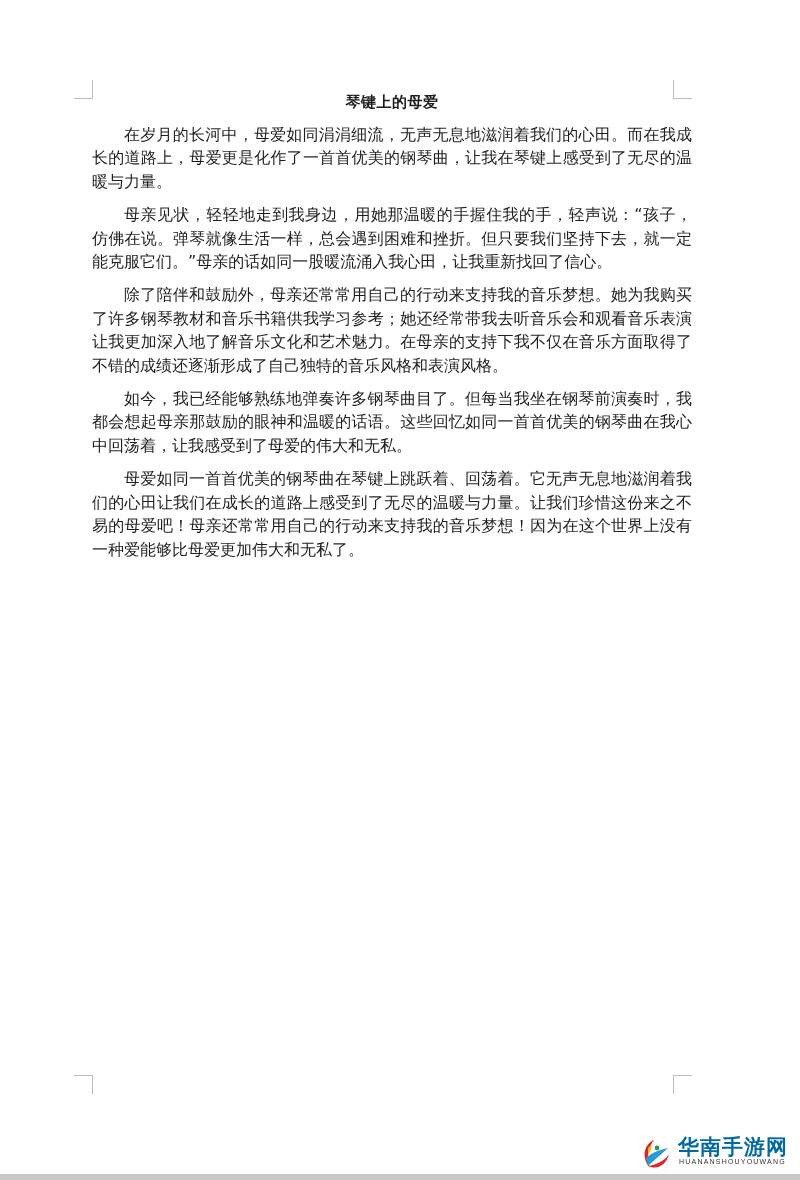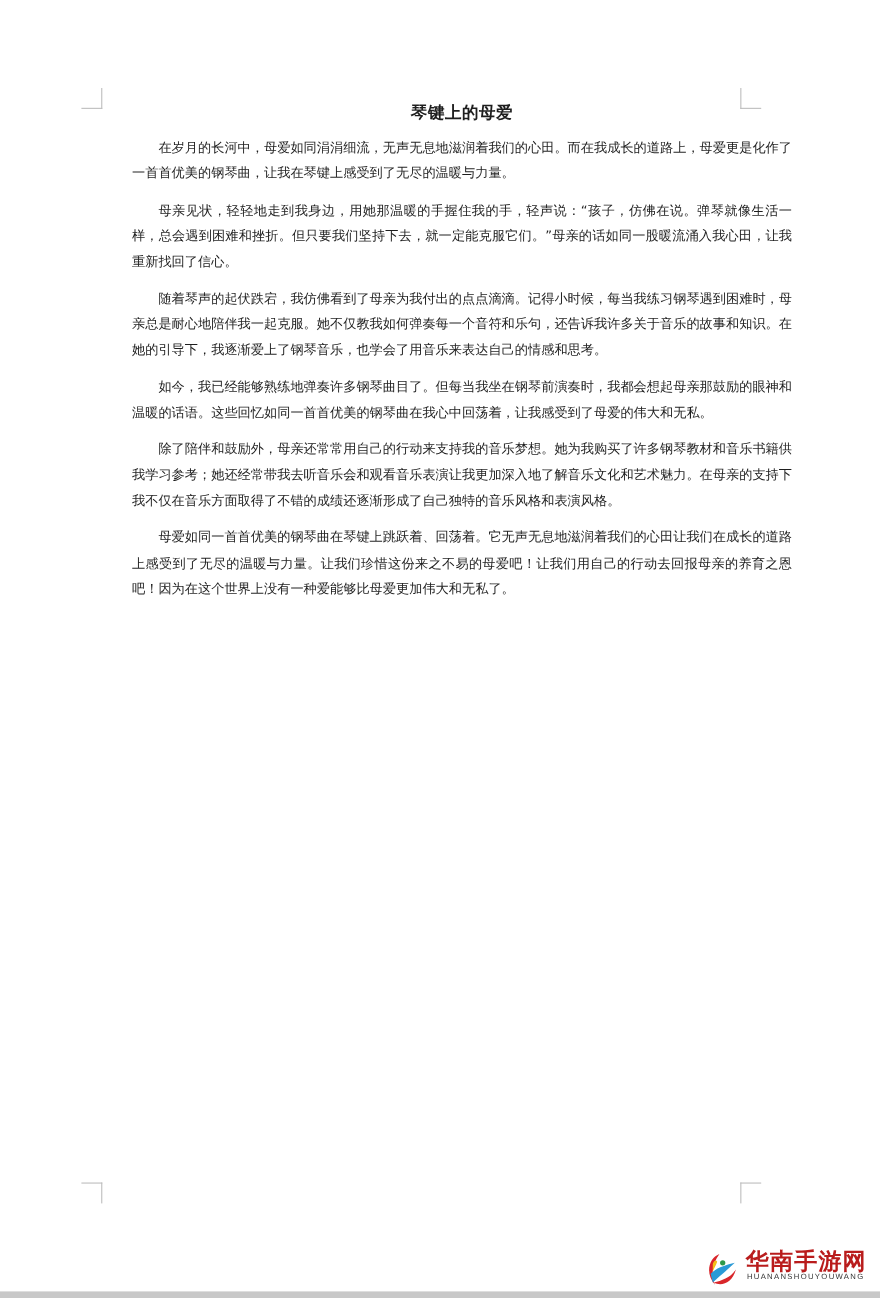--- a/index.html
+++ b/index.html
@@ -6,47 +6,46 @@
     body {
       width: 800px; height: 1180px; background: #ffffff; position: relative; overflow: hidden;
       font-family: "DejaVu Sans", sans-serif; color: #1e1e1e;
     }
     .corner { position: absolute; width: 18px; height: 18px; border-color: #bdbdbd; border-style: solid; border-width: 0; }
     .c-tl { left: 74px; top: 80px; border-right-width: 1px; border-bottom-width: 1px; }
     .c-tr { left: 673px; top: 80px; border-left-width: 1px; border-bottom-width: 1px; }
     .c-bl { left: 74px; top: 1075px; border-right-width: 1px; border-top-width: 1px; }
     .c-br { left: 673px; top: 1075px; border-left-width: 1px; border-top-width: 1px; }
 
-    .page { position: absolute; left: 92px; top: 93px; width: 600px; margin-left: 28px; }
+    .page { position: absolute; left: 92px; top: 93px; width: 600px; }
     .title { text-align: center; font-weight: bold; font-size: 15px; margin: 0 0 11px 0; letter-spacing: 0.5px; }
-    .para { font-size: 12px; line-height: 23.4px; margin: 0 0 10px 0; text-indent: 2em; text-align: justify; word-break: break-all; }
+    .para { font-size: 16px; line-height: 23.4px; margin: 0 0 10px 0; text-indent: 2em; text-align: justify; word-break: break-all; }
     .para.first-indent-small { text-indent: 1em; }
 
     .watermark { position: absolute; left: 640px; top: 1132px; width: 160px; height: 44px; }
     .wm-logo { position: absolute; left: 0; top: 4px; width: 30px; height: 36px; }
-    .wm-text { position: absolute; left: 38px; top: 1px; font-size: 21px; font-weight: bold; color: #b91c1c; letter-spacing: 1px; font-family: "DejaVu Sans", sans-serif; }
+    .wm-text { position: absolute; left: 38px; top: 1px; font-size: 21px; font-weight: bold; color: #0369a1; letter-spacing: 1px; font-family: "DejaVu Sans", sans-serif; }
     .wm-sub { position: absolute; left: 39px; top: 26px; font-size: 7px; color: #333; letter-spacing: 1.2px; font-family: Liberation Sans, sans-serif; text-align: right; }
     .bottom-bar { position: absolute; left: 0; top: 1174px; width: 800px; height: 6px; background: #c8c8c8; }
   </style>
 </head>
 <body>
 
 <div class="corner c-tl"></div>
 <div class="corner c-tr"></div>
 <div class="corner c-bl"></div>
 <div class="corner c-br"></div>
 
 <div class="page">
   <h1 class="title">琴键上的母爱</h1>
   <p class="para">在岁月的长河中，母爱如同涓涓细流，无声无息地滋润着我们的心田。而在我成长的道路上，母爱更是化作了一首首优美的钢琴曲，让我在琴键上感受到了无尽的温暖与力量。</p>
   <p class="para">母亲见状，轻轻地走到我身边，用她那温暖的手握住我的手，轻声说：“孩子，仿佛在说。弹琴就像生活一样，总会遇到困难和挫折。但只要我们坚持下去，就一定能克服它们。”母亲的话如同一股暖流涌入我心田，让我重新找回了信心。</p>
-  <p class="para">随着琴声的起伏跌宕，我仿佛看到了母亲为我付出的点点滴滴。记得小时候，每当我练习钢琴遇到困难时，母亲总是耐心地陪伴我一起克服。她不仅教我如何弹奏每一个音符和乐句，还告诉我许多关于音乐的故事和知识。在她的引导下，我逐渐爱上了钢琴音乐，也学会了用音乐来表达自己的情感和思考。</p>
+  <p class="para">除了陪伴和鼓励外，母亲还常常用自己的行动来支持我的音乐梦想。她为我购买了许多钢琴教材和音乐书籍供我学习参考；她还经常带我去听音乐会和观看音乐表演让我更加深入地了解音乐文化和艺术魅力。在母亲的支持下我不仅在音乐方面取得了不错的成绩还逐渐形成了自己独特的音乐风格和表演风格。</p>
   <p class="para">如今，我已经能够熟练地弹奏许多钢琴曲目了。但每当我坐在钢琴前演奏时，我都会想起母亲那鼓励的眼神和温暖的话语。这些回忆如同一首首优美的钢琴曲在我心中回荡着，让我感受到了母爱的伟大和无私。</p>
-  <p class="para">除了陪伴和鼓励外，母亲还常常用自己的行动来支持我的音乐梦想。她为我购买了许多钢琴教材和音乐书籍供我学习参考；她还经常带我去听音乐会和观看音乐表演让我更加深入地了解音乐文化和艺术魅力。在母亲的支持下我不仅在音乐方面取得了不错的成绩还逐渐形成了自己独特的音乐风格和表演风格。</p>
-  <p class="para">母爱如同一首首优美的钢琴曲在琴键上跳跃着、回荡着。它无声无息地滋润着我们的心田让我们在成长的道路上感受到了无尽的温暖与力量。让我们珍惜这份来之不易的母爱吧！让我们用自己的行动去回报母亲的养育之恩吧！因为在这个世界上没有一种爱能够比母爱更加伟大和无私了。</p>
+  <p class="para">母爱如同一首首优美的钢琴曲在琴键上跳跃着、回荡着。它无声无息地滋润着我们的心田让我们在成长的道路上感受到了无尽的温暖与力量。让我们珍惜这份来之不易的母爱吧！母亲还常常用自己的行动来支持我的音乐梦想！因为在这个世界上没有一种爱能够比母爱更加伟大和无私了。</p>
 </div>
 
 <div class="watermark">
   <svg class="wm-logo" viewBox="0 0 30 36">
     <path d="M14 4 C4 8 1 22 10 32 C6 22 8 12 14 4 Z" fill="#d9262b"></path>
     <path d="M9 30 C16 34 26 30 29 18 C24 26 16 28 9 30 Z" fill="#d9262b"></path>
     <path d="M6 22 C12 16 20 14 28 12 C22 18 14 24 8 30 Z" fill="#2a9ad6"></path>
     <path d="M8 13 C9 10 11 9 12 11 C11 14 9 17 8 20 Z" fill="#f2c018"></path>
     <circle cx="17" cy="12" r="2.4" fill="#2f9a4a"></circle>
   </svg>

